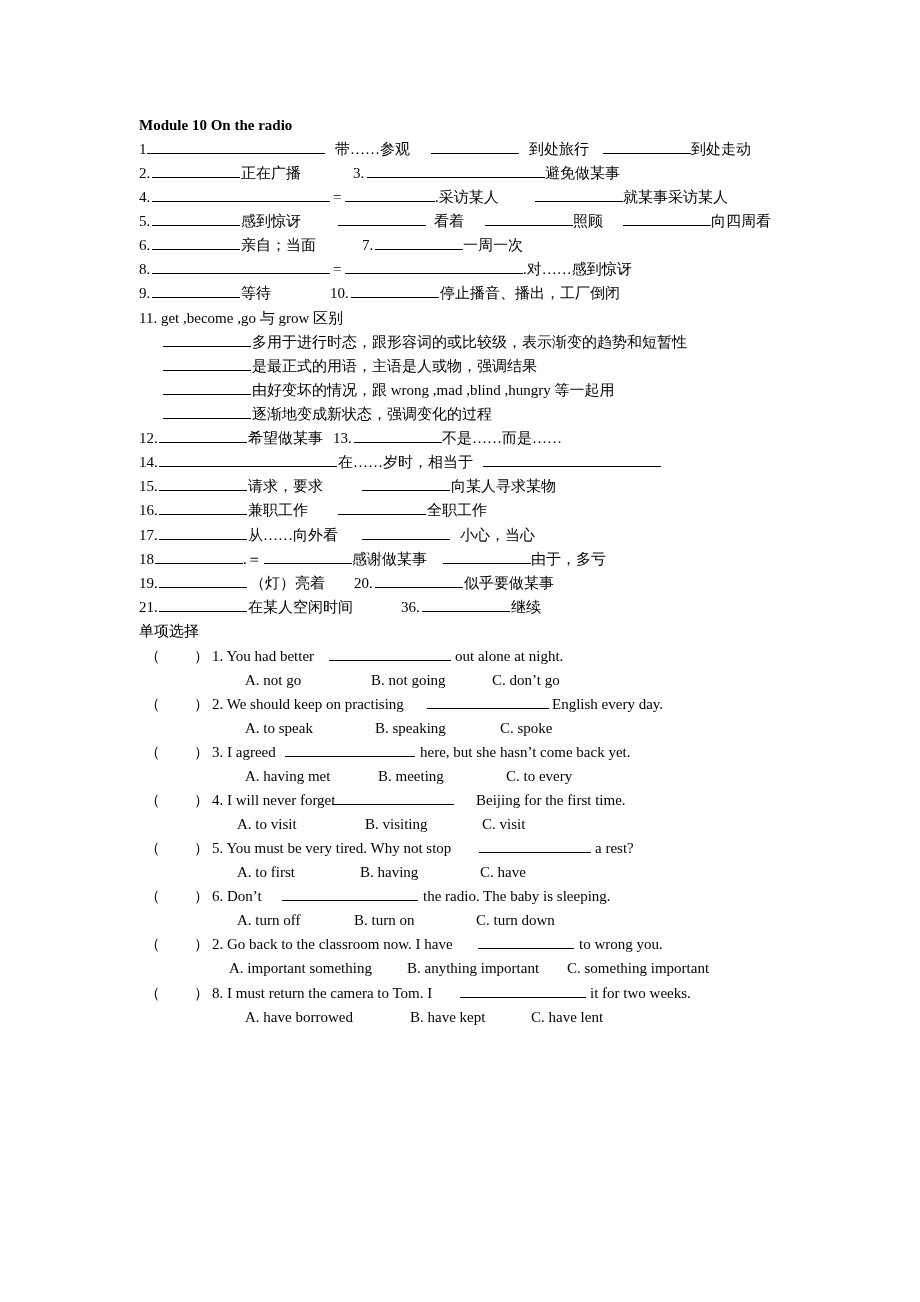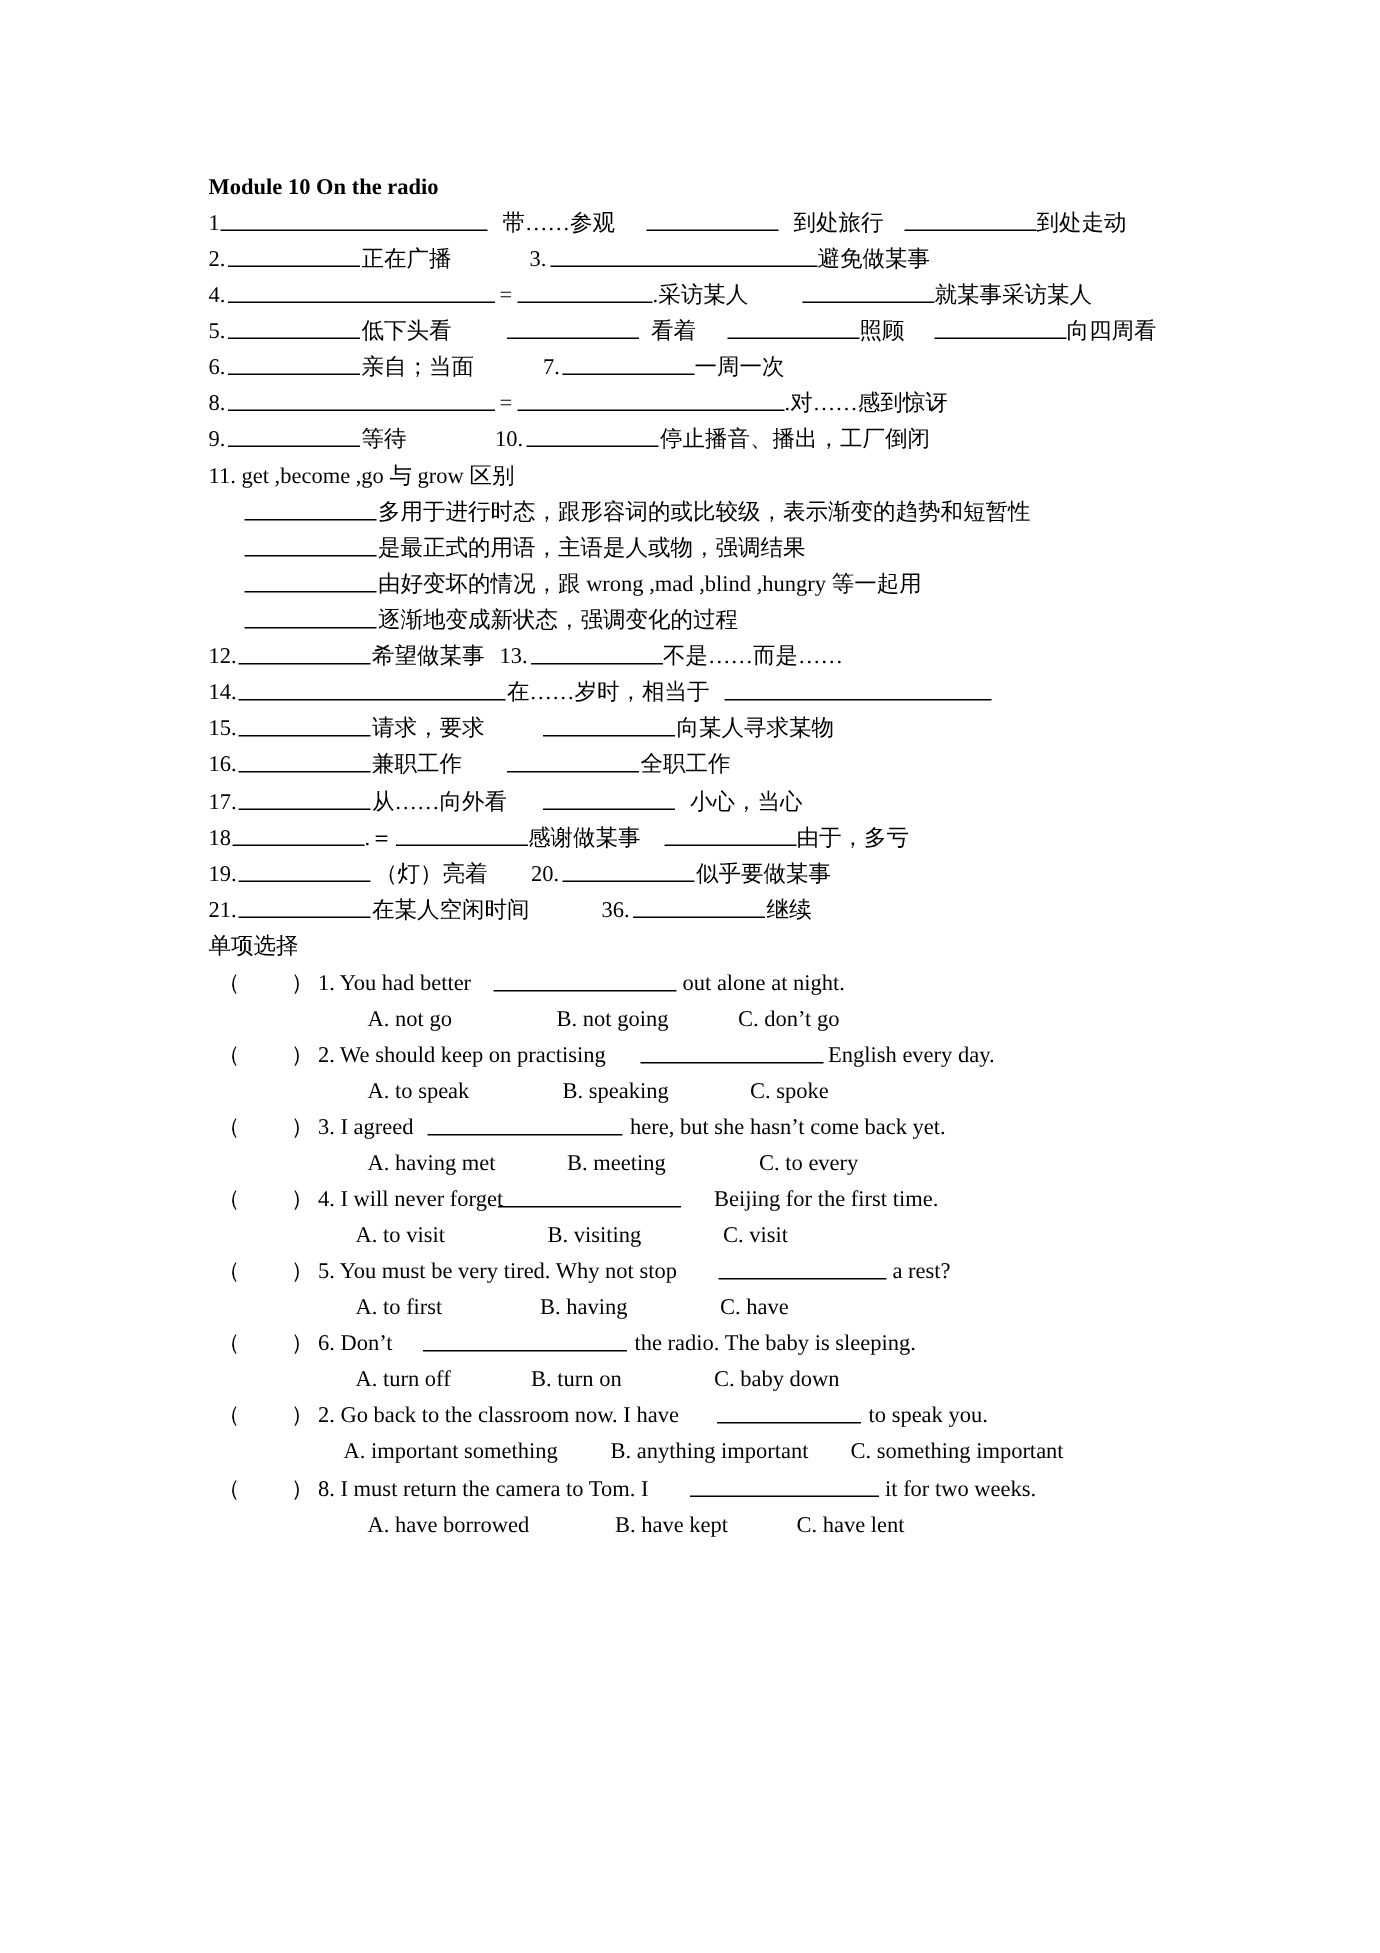--- a/index.html
+++ b/index.html
@@ -43,21 +43,21 @@
     <span class="seg" style="left:194px">=</span>
     <span class="seg" style="left:206px"><span class="u" style="width:90px"></span></span>
     <span class="seg" style="left:296px">.采访某人</span>
     <span class="seg" style="left:396px"><span class="u" style="width:88px"></span></span>
     <span class="seg" style="left:484px">就某事采访某人</span>
   </div>
 
   <div class="ln" style="top:212px;width:700px;">
     <span class="seg" style="left:0">5.</span>
     <span class="seg" style="left:13px"><span class="u" style="width:88px"></span></span>
-    <span class="seg" style="left:102px">低下头看</span>
+    <span class="seg" style="left:102px">感到惊讶</span>
     <span class="seg" style="left:199px"><span class="u" style="width:88px"></span></span>
     <span class="seg" style="left:295px">看着</span>
     <span class="seg" style="left:346px"><span class="u" style="width:88px"></span></span>
     <span class="seg" style="left:434px">照顾</span>
     <span class="seg" style="left:484px"><span class="u" style="width:88px"></span></span>
     <span class="seg" style="left:572px">向四周看</span>
   </div>
 
   <div class="ln" style="top:236px;width:700px;">
     <span class="seg" style="left:0">6.</span>
@@ -241,29 +241,29 @@
   <div class="ln" style="top:887px;width:700px;">
     <span class="seg" style="left:6px">（</span>
     <span class="seg" style="left:55px">）</span>
     <span class="seg" style="left:73px">6. Don’t</span>
     <span class="seg" style="left:143px"><span class="u" style="width:136px"></span></span>
     <span class="seg" style="left:284px">the radio. The baby is sleeping.</span>
   </div>
   <div class="ln" style="top:911px;width:700px;">
     <span class="seg" style="left:98px">A. turn off</span>
     <span class="seg" style="left:215px">B. turn on</span>
-    <span class="seg" style="left:337px">C. baby down</span>
+    <span class="seg" style="left:337px">C. turn down</span>
   </div>
 
   <div class="ln" style="top:935px;width:700px;">
     <span class="seg" style="left:6px">（</span>
     <span class="seg" style="left:55px">）</span>
     <span class="seg" style="left:73px">2. Go back to the classroom now. I have</span>
     <span class="seg" style="left:339px"><span class="u" style="width:96px"></span></span>
-    <span class="seg" style="left:440px">to speak you.</span>
+    <span class="seg" style="left:440px">to wrong you.</span>
   </div>
   <div class="ln" style="top:959px;width:700px;">
     <span class="seg" style="left:90px">A. important something</span>
     <span class="seg" style="left:268px">B. anything important</span>
     <span class="seg" style="left:428px">C. something important</span>
   </div>
 
   <div class="ln" style="top:984px;width:700px;">
     <span class="seg" style="left:6px">（</span>
     <span class="seg" style="left:55px">）</span>

